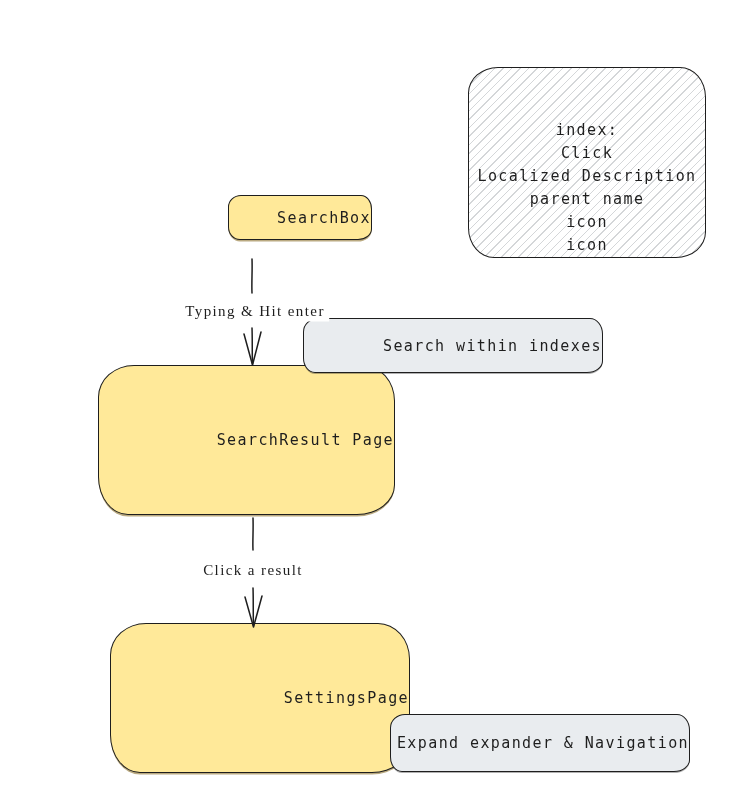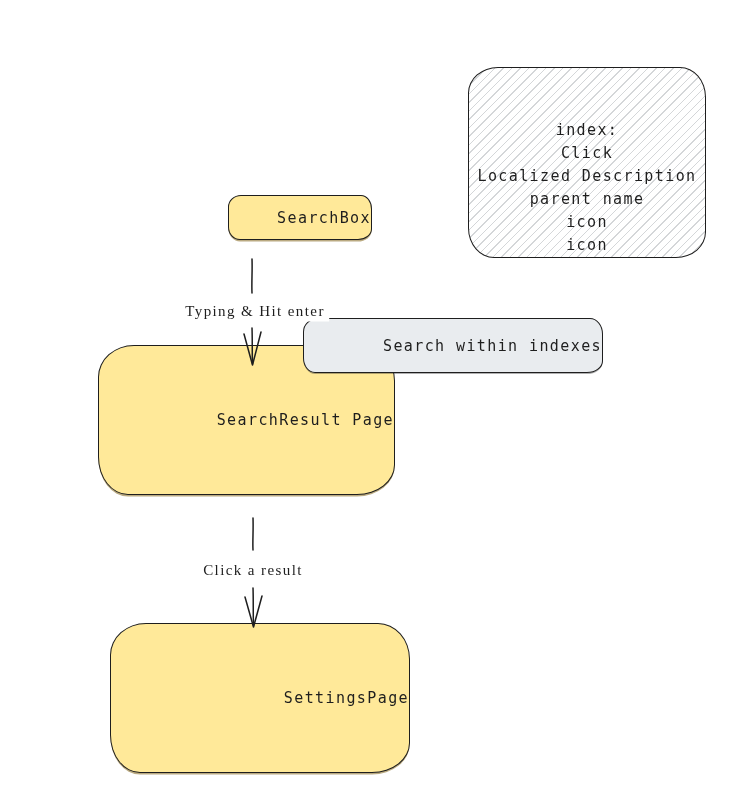--- a/index.html
+++ b/index.html
@@ -80,21 +80,21 @@
     top: 0;
     z-index: 5;
     pointer-events: none;
   }
 
   
   #node-init          { left: 38px;  top: 112px; width: 440px; height: 58px;  }
   #node-index-note    { left: 468px; top: 67px;  width: 238px; height: 191px; }
   #node-searchbox     { left: 192px; top: 195px; width: 144px; height: 45px; margin-left: 36px;  }
   #node-search-within { left: 303px; top: 318px; width: 300px; height: 55px;  }
-  #node-search-result { left: 98px;  top: 345px; width: 297px; height: 150px; }
+  #node-search-result { left: 98px;  top: 365px; width: 297px; height: 150px; }
   #node-settings-page { left: 110px; top: 623px; width: 300px; height: 150px; }
   #node-expand-nav    { left: 390px; top: 714px; width: 300px; height: 58px;  }
   #label-typing       { left: 255px; top: 311px; }
   #label-click        { left: 253px; top: 570px; }
 </style>
 </head>
 <body>
 
 <div id="canvas">
 
@@ -113,20 +113,21 @@
   <div id="label-typing" class="edge-label">Typing &amp; Hit enter</div>
 
   <div id="node-search-within" class="node gray">Search within indexes</div>
 
   <div id="node-search-result" class="node yellow big">SearchResult Page</div>
 
   <div id="label-click" class="edge-label">Click a result</div>
 
   <div id="node-settings-page" class="node yellow big">SettingsPage</div>
 
+  <div id="node-expand-nav" class="node gray">Expand expander &amp; Navigation</div>
 
   <svg id="arrow-layer" width="750" height="806" viewBox="0 0 750 806">
     <g stroke="#1e1e1e" stroke-width="1.5" fill="none" stroke-linecap="round">
 
       <path d="M252,259 C252.5,270 251.5,282 252,293"></path>
       <path d="M252,328 C252.5,340 252,352 252.5,364"></path>
       <path d="M244,334 L252.5,365 M261,332 L252.5,365"></path>
 
       <path d="M253,518 C253.5,530 252.5,540 253,550"></path>
       <path d="M253,588 C253.5,600 253,614 253.5,626"></path>

